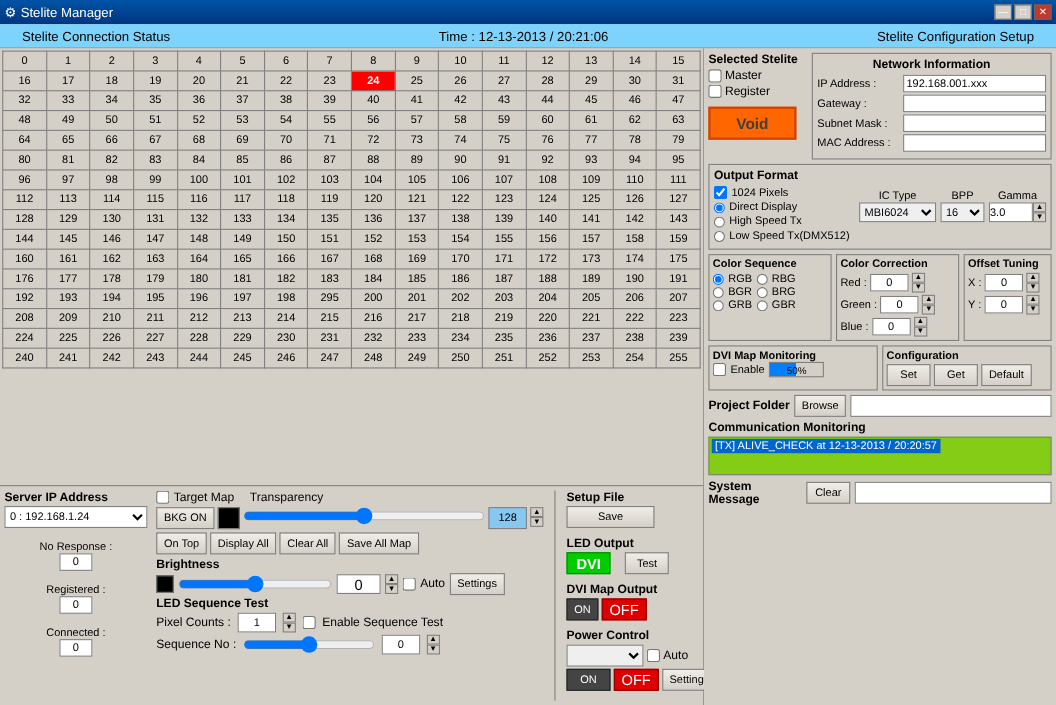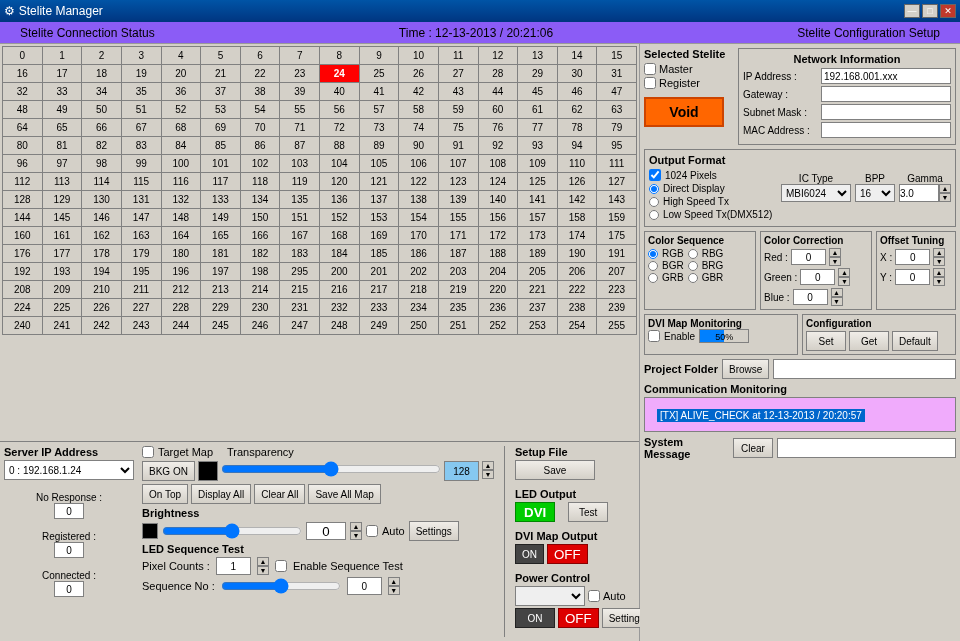--- a/index.html
+++ b/index.html
@@ -21,21 +21,21 @@
       width: 16px; height: 14px;
       background: #d4d0c8;
       border: 1px solid #666;
       font-size: 9px;
       display: flex; align-items: center; justify-content: center;
       cursor: pointer;
     }
     .ctrl-btn.close { background: #c0392b; color: white; }
 
     .status-bar {
-      background: #8b5cf6;
+      background: #7dd3fc;
       border-bottom: 1px solid #999;
       height: 22px;
       display: flex;
       align-items: center;
       justify-content: space-between;
       padding: 0 20px;
       font-size: 12px;
     }
 
     .main-content {
@@ -233,21 +233,21 @@
       width: 130px;
       height: 16px;
       border: 1px solid #808080;
       background: white;
       font-size: 10px;
       padding: 0 2px;
     }
 
     .void-btn {
       background: #ff6600;
-      color: #000000;
+      color: #404040;
       border: 2px solid #cc4400;
       font-size: 14px;
       font-weight: bold;
       width: 80px;
       height: 30px;
       cursor: pointer;
       margin-top: 4px;
     }
 
     .output-format {
@@ -331,24 +331,24 @@
       height: 14px;
       background: linear-gradient(to right, #0080ff 50%, #d4d0c8 50%);
       border: 1px solid #808080;
       font-size: 9px;
       text-align: center;
       line-height: 14px;
     }
 
     .comm-monitor {
       border: 1px solid #808080;
-      background: #f0abfc;
+      background: #84cc16;
       color: #87ceeb;
       height: 35px;
-      padding: 12px;
+      padding: 2px;
       font-size: 10px;
       overflow: hidden;
     }
     .comm-selected {
       background: #0066cc;
       color: white;
       padding: 1px 3px;
     }
 
     

